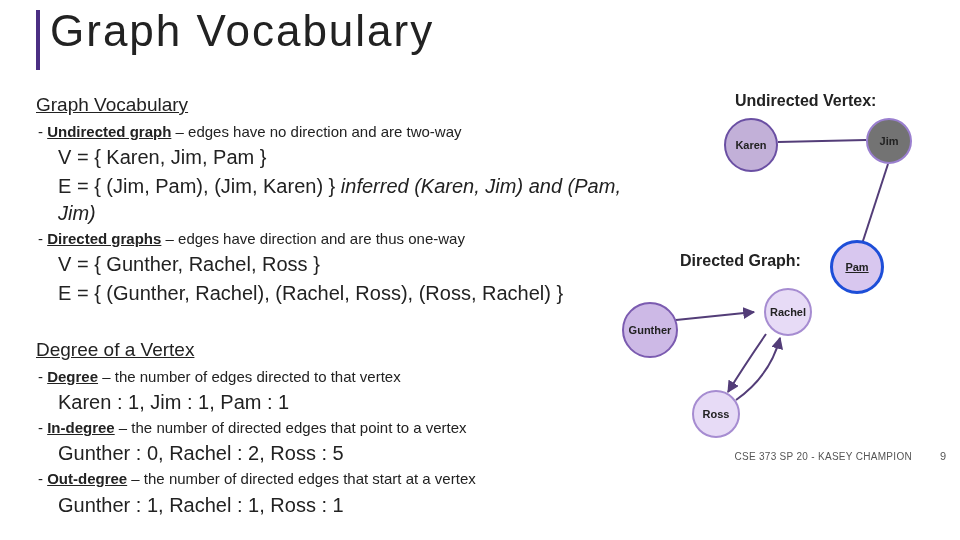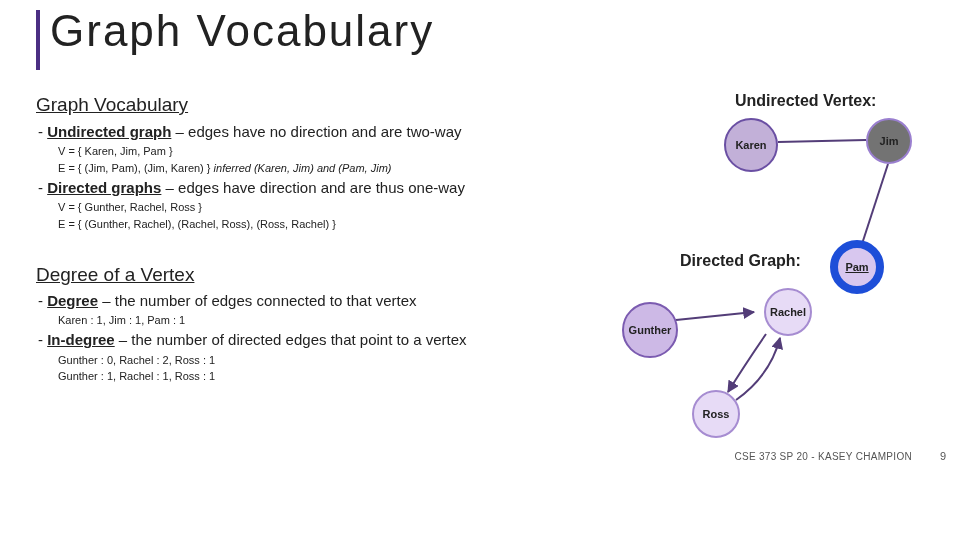--- a/index.html
+++ b/index.html
@@ -5,34 +5,34 @@
   * { margin: 0; padding: 0; box-sizing: border-box; }
   html, body { width: 960px; height: 540px; overflow: hidden; font-family: "Segoe UI", Arial, sans-serif; background: #fff; color: #222; }
   .slide { position: relative; width: 960px; height: 470px; }
 
   .accent-bar { position: absolute; left: 36px; top: 10px; width: 4px; height: 60px; background: #4b2e83; }
   .title { position: absolute; left: 50px; top: 6px; font-size: 44px; font-weight: 400; letter-spacing: 2px; }
 
   .body { position: absolute; left: 36px; top: 92px; width: 600px; font-size: 15px; line-height: 1.35; }
   .h2 { font-size: 19px; text-decoration: underline; margin-bottom: 4px; }
   .row { padding-left: 2px; margin-bottom: 2px; }
-  .sub { padding-left: 22px; margin-bottom: 2px; font-size: 11px; }
+  .sub { padding-left: 22px; margin-bottom: 2px; font-size: 20px; }
   .b { font-weight: 700; }
   .i { font-style: italic; }
   .u { text-decoration: underline; }
   .gap { height: 14px; }
 
   .ug-label { position: absolute; left: 735px; top: 92px; font-size: 16px; font-weight: 600; }
   .dg-label { position: absolute; left: 680px; top: 252px; font-size: 16px; font-weight: 600; }
 
   
   .node { position: absolute; border-radius: 50%; display: flex; align-items: center; justify-content: center; font-size: 11px; font-weight: 600; }
   .n-karen { left: 724px; top: 118px; width: 54px; height: 54px; background: #c2b0d8; border: 2px solid #6a4fa3; }
   .n-jim   { left: 866px; top: 118px; width: 46px; height: 46px; background: #737373; border: 2px solid #9a7fcf; }
-  .n-pam   { left: 830px; top: 240px; width: 54px; height: 54px; background: #d8c7ef; border: 8px solid #1d4ed8; text-decoration: underline; }
+  .n-pam   { left: 830px; top: 240px; width: 54px; height: 54px; background: #d8c7ef; border: 3px solid #1d4ed8; text-decoration: underline; }
 
   
   .n-gunther { left: 622px; top: 302px; width: 56px; height: 56px; background: #cdb9e6; border: 2px solid #7b5bb0; text-align: center; }
   .n-rachel  { left: 752px; top: 288px; width: 48px; height: 48px; background: #e7dbf6; border: 2px solid #a68cd1; font-size: 11px; margin-left: 12px; }
   .n-ross    { left: 692px; top: 390px; width: 48px; height: 48px; background: #e7dbf6; border: 2px solid #a68cd1; }
 
   svg.edges { position: absolute; left: 0; top: 0; width: 960px; height: 540px; pointer-events: none; }
 
   .footer { position: absolute; right: 48px; bottom: 8px; font-size: 10px; color: #555; letter-spacing: 0.3px; }
   .pagenum { position: absolute; right: 14px; bottom: 8px; font-size: 11px; color: #555; }
@@ -59,27 +59,30 @@
       - <span class="b u">Directed graphs</span><span> – edges have direction and are thus one-way</span>
     </div>
     <div class="sub">V = { Gunther, Rachel, Ross }</div>
     <div class="sub">E = { (Gunther, Rachel), (Rachel, Ross), (Ross, Rachel) }</div>
 
     <div class="gap"></div>
     <div class="gap"></div>
 
     <div class="h2">Degree of a Vertex</div>
     <div class="row">
-      - <span class="b u">Degree</span><span> – the number of edges connected to that vertex</span>
+      - <span class="b u">Degree</span><span> – the number of edges directed to that vertex</span>
     </div>
     <div class="sub">Karen : 1, Jim : 1, Pam : 1</div>
     <div class="row">
       - <span class="b u">In-degree</span><span> – the number of directed edges that point to a vertex</span>
     </div>
-    <div class="sub">Gunther : 0, Rachel : 2, Ross : 1</div>
+    <div class="sub">Gunther : 0, Rachel : 2, Ross : 5</div>
+    <div class="row">
+      - <span class="b u">Out-degree</span><span> – the number of directed edges that start at a vertex</span>
+    </div>
     <div class="sub">Gunther : 1, Rachel : 1, Ross : 1</div>
   </div>
 
   <div class="ug-label">Undirected Vertex:</div>
   <div class="dg-label">Directed Graph:</div>
 
   <svg class="edges">
     <defs>
       <marker id="arrow" viewBox="0 0 10 10" refX="9" refY="5" markerWidth="6" markerHeight="6" orient="auto-start-reverse">
         <path d="M 0 0 L 10 5 L 0 10 z" fill="#533d78"></path>

